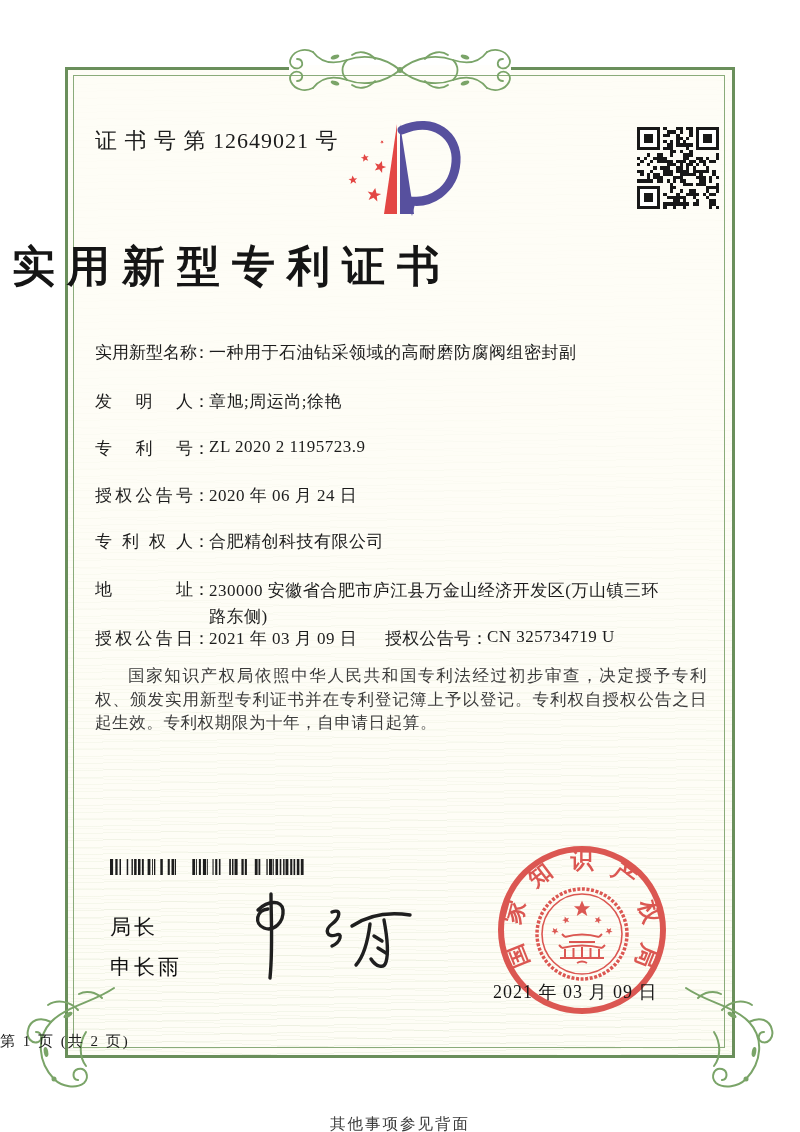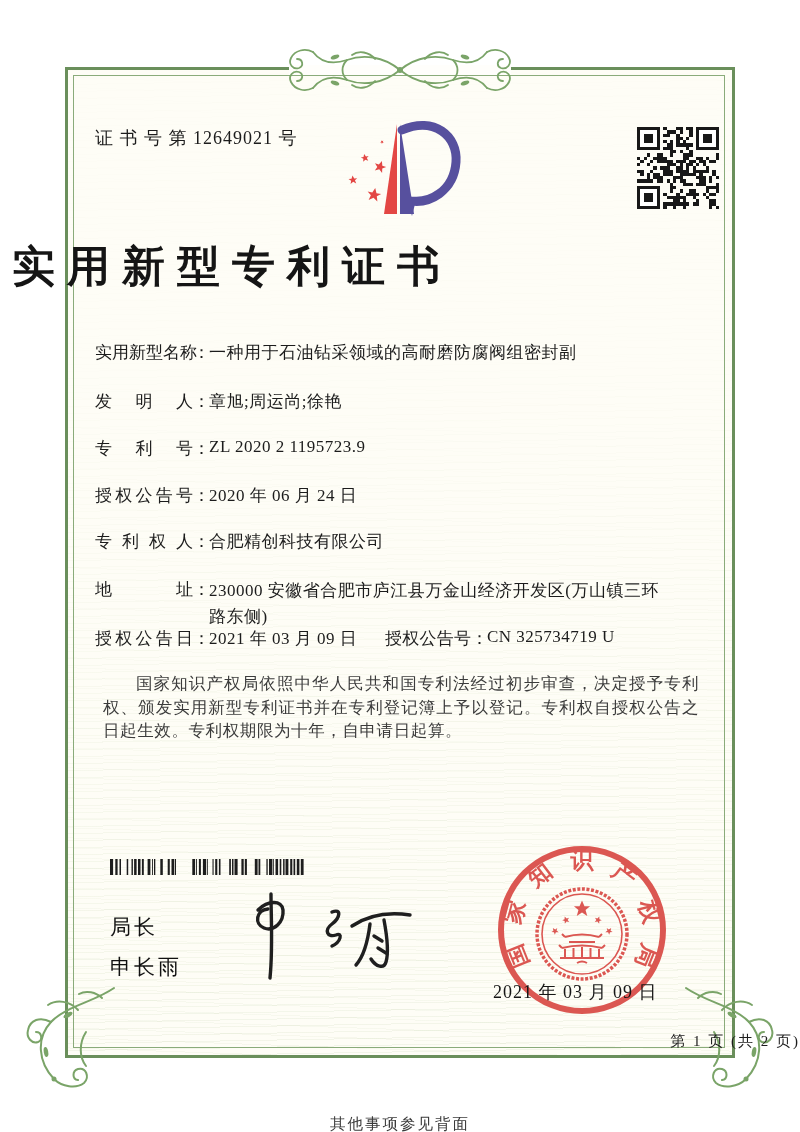--- a/index.html
+++ b/index.html
@@ -16,51 +16,51 @@
     -webkit-mask-image:linear-gradient(rgba(0,0,0,0.1) 30%, rgba(0,0,0,0.9));
     mask-image:linear-gradient(rgba(0,0,0,0.1) 30%, rgba(0,0,0,0.9));
   }
   .frame-outer{position:absolute;left:65px;top:67px;width:664px;height:985px;border:3px solid #6a8f5b;}
   .frame-inner{position:absolute;left:73px;top:75px;width:650px;height:971px;border:1px solid #8aab7a;}
   .ornament{position:absolute;pointer-events:none;}
   .orn-top{left:283px;top:46px;}
   .orn-bl{left:24px;top:982px;}
   .orn-br{left:681px;top:982px;transform:scaleX(-1);}
 
-  .cert-no{position:absolute;left:95px;top:126px;font-size:18px;letter-spacing:1px;}
+  .cert-no{position:absolute;left:95px;top:126px;font-size:22px;letter-spacing:1px;}
   .logo{position:absolute;left:342px;top:114px;}
   .qr{position:absolute;left:637px;top:127px;}
 
   .title{position:absolute;left:0;right:0;top:238px;text-align:left;
     font-size:43px;font-weight:700;letter-spacing:12px;text-indent:12px;color:#151515;}
 
   .fields{position:absolute;left:95px;top:0;width:612px;font-size:17px;}
   .frow{position:absolute;left:0;white-space:nowrap;}
   .flabel{display:inline-block;width:98px;text-align:justify;text-align-last:justify;vertical-align:top;}
   .fcolon{display:inline-block;width:16px;vertical-align:top;}
   .fvalue{letter-spacing:0.5px;}
   .fvalue-wrap{display:inline-block;width:455px;white-space:normal;line-height:26px;vertical-align:top;}
   .fpair2{position:absolute;left:290px;top:0;white-space:nowrap;}
   .fpair2 .flabel{width:86px;}
 
   .paragraphs{position:absolute;left:95px;top:664px;width:612px;font-size:16.5px;
     line-height:23.5px;color:#3b3b3b;text-align:justify;letter-spacing:0.6px;}
-  .paragraphs p{margin:8px;text-indent:2em;}
+  .paragraphs p{margin:0;text-indent:2em;}
 
   .barcode{position:absolute;left:110px;top:859px;}
   .officer{position:absolute;left:110px;top:913px;font-family:"Liberation Sans", sans-serif;
     font-size:21px;color:#111;letter-spacing:3px;}
   .officer div{margin-bottom:12px;}
   .signature{position:absolute;left:232px;top:886px;}
 
   .seal{position:absolute;left:494px;top:842px;z-index:3;}
   .seal-date{position:absolute;left:493px;top:980px;z-index:4;font-size:18px;
     letter-spacing:1px;color:#161616;}
 
-  .page-info{position:absolute;left:0;right:0;top:1032px;text-align:right;font-size:15px;letter-spacing:2px;}
+  .page-info{position:absolute;left:0;right:0;top:1032px;text-align:left;font-size:15px;letter-spacing:2px;}
   .back-note{position:absolute;left:0;right:0;top:1078px;text-align:center;font-size:15.5px;
     letter-spacing:2px;color:#3a3a3a;margin-top:36px;}
 </style>
 </head>
 <body>
 
 <div class="paper"></div>
 <div class="texture"></div>
 <div class="frame-outer"></div>
 <div class="frame-inner"></div>

